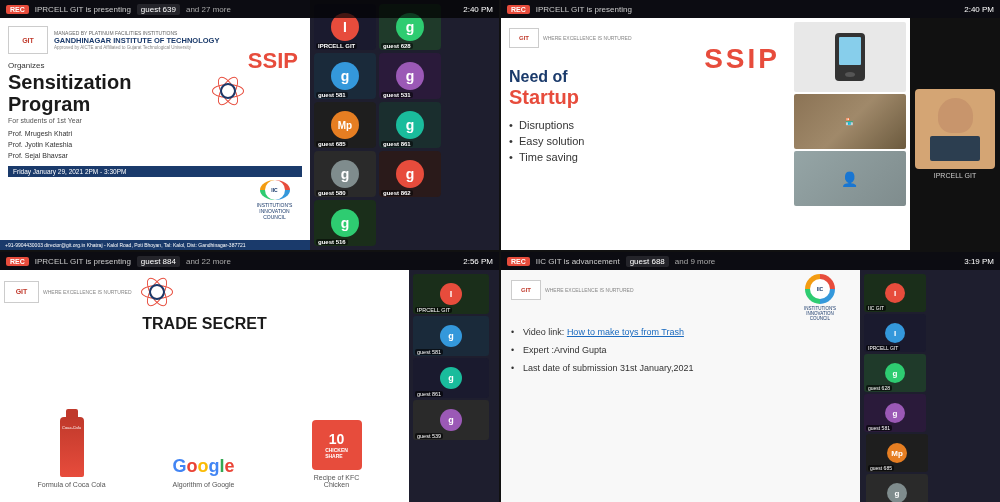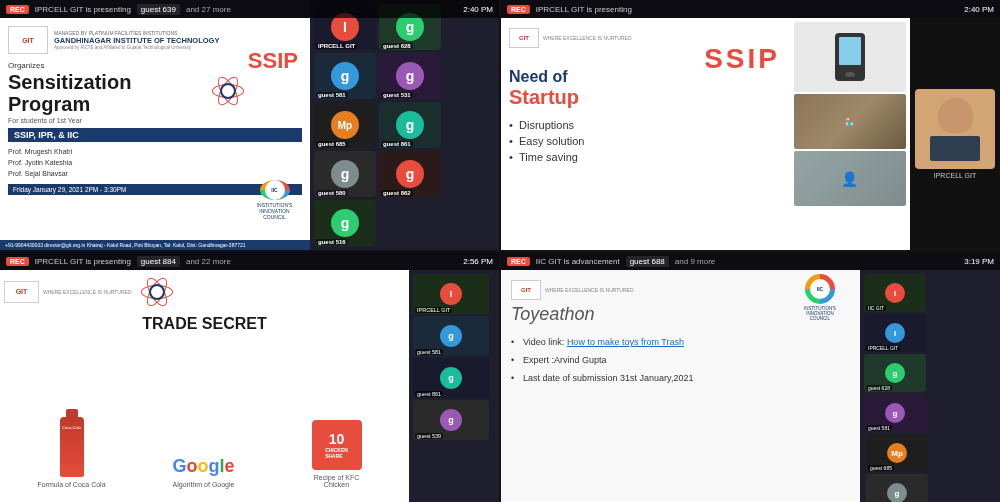--- a/index.html
+++ b/index.html
@@ -647,21 +647,20 @@
         <div class="git-info">
           <div class="managed">MANAGED BY PLATINUM FACILITIES INSTITUTIONS</div>
           <div class="institute-name">GANDHINAGAR INSTITUTE OF TECHNOLOGY</div>
           <div class="approved">Approved by AICTE and Affiliated to Gujarat Technological University</div>
         </div>
       </div>
       <div class="organizes-text">Organizes</div>
       <div class="sensitization-title">Sensitization</div>
       <div class="program-title">Program</div>
       <div class="for-students">For students of 1st Year</div>
-      <div class="ssip-box">SSIP, IPR, &amp; IIC</div>
       <div class="ssip-label">SSIP</div>
 
       <div class="atom-icon" style="right:65px; top:55px;">
         <div class="atom-ellipse atom-e1"></div>
         <div class="atom-ellipse atom-e2"></div>
         <div class="atom-ellipse atom-e3"></div>
         <div class="atom-circle"></div>
       </div>
 
       <div class="iic-logo-tl">
@@ -859,21 +858,20 @@
       <span style="color:#aaa;font-size:8px;">and 9 more</span>
       <span class="time-label">3:19 PM</span>
     </div>
     <div class="slide-br" style="margin-top:18px;">
       <div class="toyeathon-header">
         <div>
           <div style="display:flex;align-items:center;gap:4px;margin-bottom:4px;">
             <div style="width:30px;height:20px;background:#fff;border:1px solid #ccc;display:flex;align-items:center;justify-content:center;font-size:6px;font-weight:bold;color:#c0392b;">GIT</div>
             <div style="font-size:5px;color:#888;">WHERE EXCELLENCE IS NURTURED</div>
           </div>
-          <div class="toyeathon-title">Toyeathon</div>
         </div>
         <div class="iic-logo-br">
           <div style="display:flex;flex-direction:column;align-items:center;">
             <div class="iic-circle">
               <div class="iic-inner">IIC</div>
             </div>
             <div style="font-size:4.5px;color:#1a3a6b;text-align:center;margin-top:2px;">INSTITUTION'S<br>INNOVATION<br>COUNCIL</div>
           </div>
         </div>
       </div>

